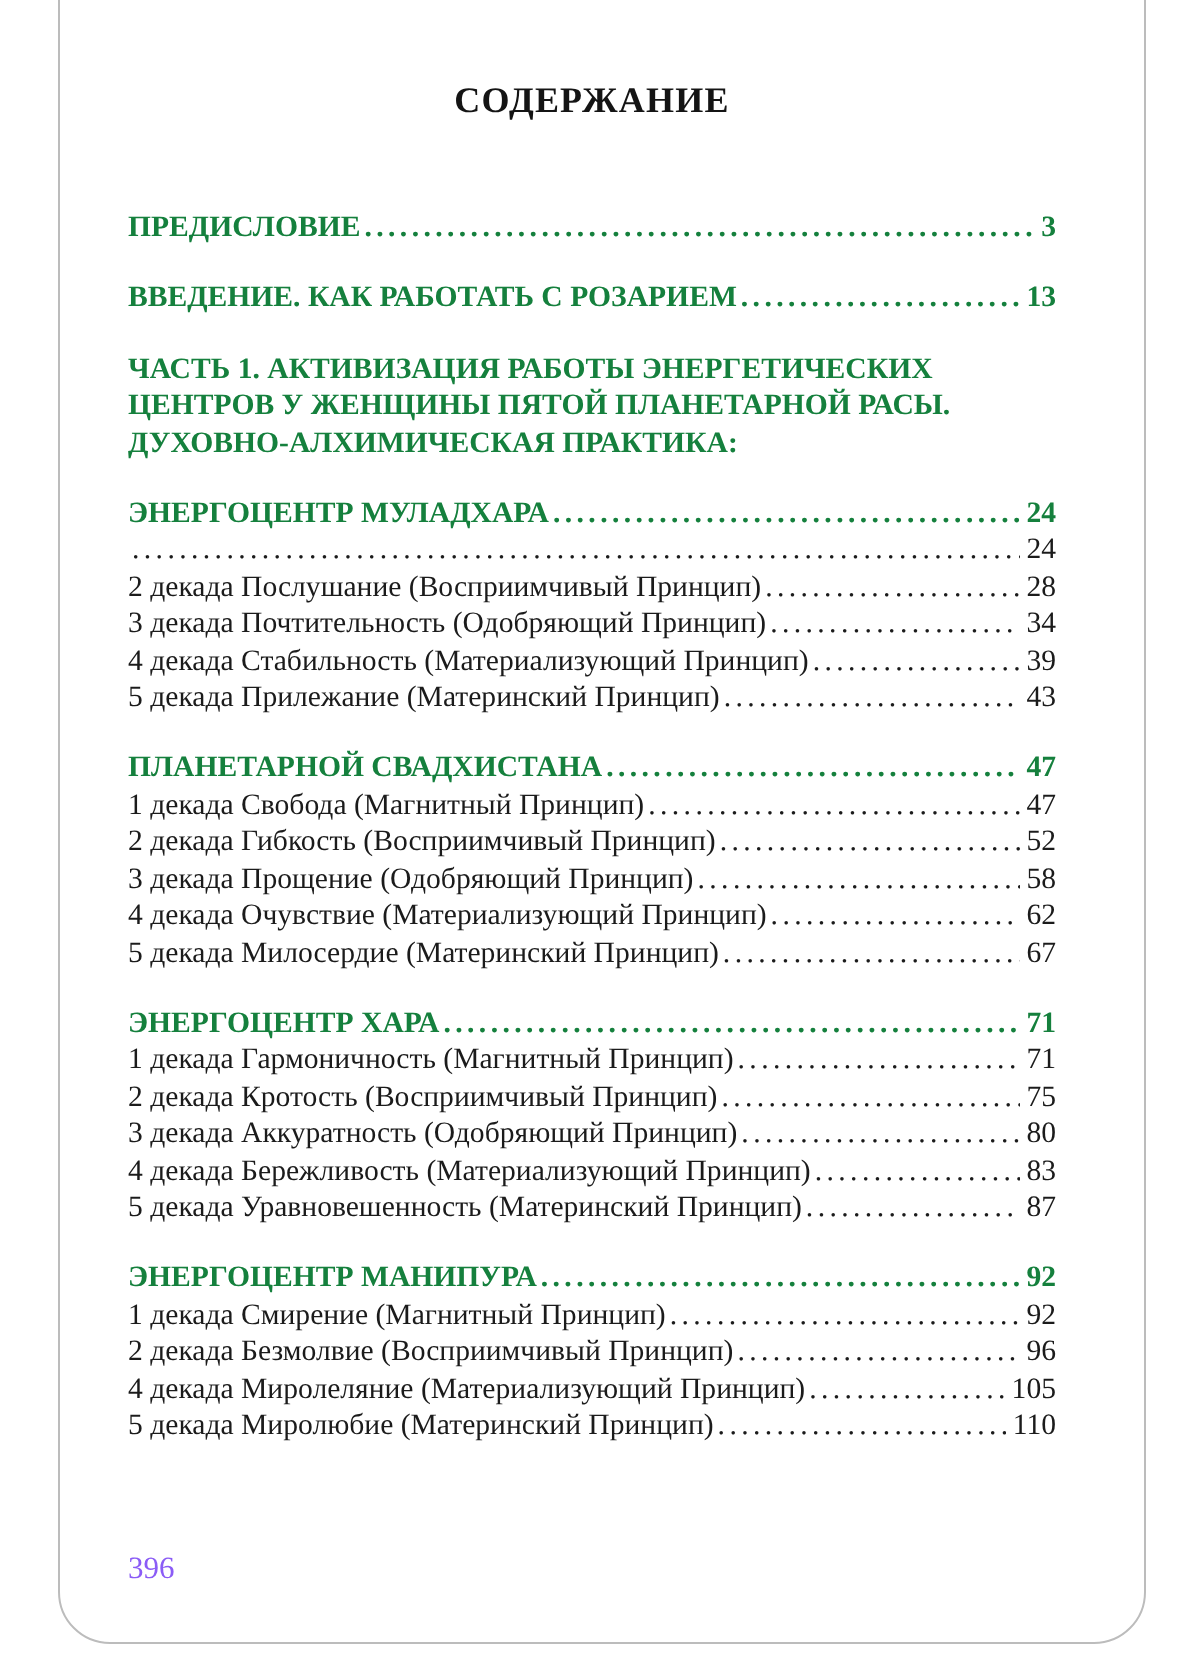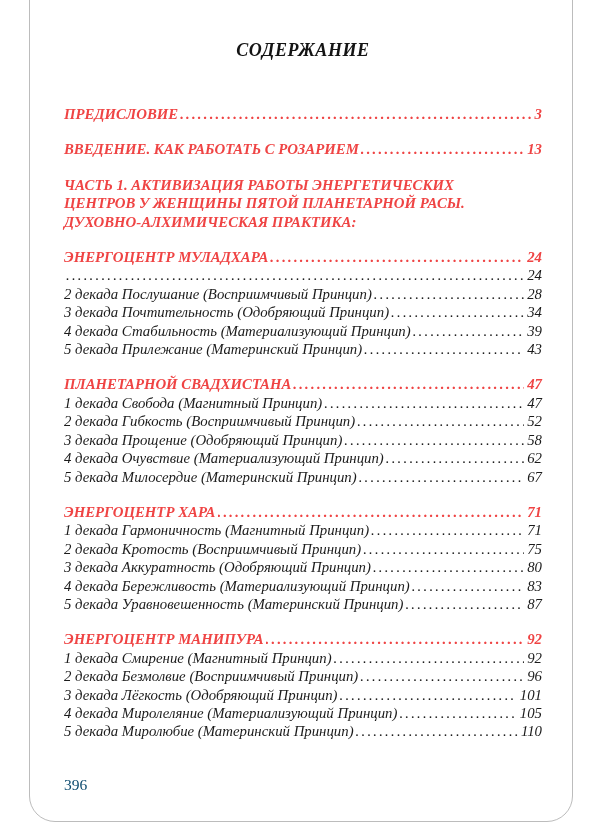--- a/index.html
+++ b/index.html
@@ -18,23 +18,22 @@
     right: 29px;
     top: -40px;
     bottom: 11px;
     border: 1px solid #bcbcbc;
     border-radius: 26px;
     pointer-events: none;
   }
   .content {
     position: absolute;
     left: 64px;
-    right: 60px;
+    right: 74px;
     top: 0;
-    font-style: italic;
   }
   .doc-title {
     text-align: center;
     font-weight: bold;
     font-size: 18px;
     letter-spacing: 0.6px;
     margin-top: 40px;
     color: #141414;
   }
   .toc {
@@ -42,40 +41,40 @@
   }
   .toc-group { margin-top: 17px; }
   .toc-group:first-child { margin-top: 0; }
   .toc-line {
     display: flex;
     align-items: baseline;
     font-size: 14.8px;
     line-height: 18.4px;
     white-space: nowrap;
   }
-  .toc-entry.heading .toc-line { font-weight: bold; color: #ef4444; }
+  .toc-entry.heading .toc-line { font-weight: bold; color: #15803d; }
   .toc-text { white-space: nowrap; }
   .leader {
     flex: 1 1 auto;
     overflow: hidden;
     white-space: nowrap;
     margin: 0 3px 0 2px;
     min-width: 6px;
   }
   .leader::after {
     content: "..........................................................................................................................................................";
     letter-spacing: 2.2px;
   }
   .toc-page { white-space: nowrap; }
   .footer-page {
     position: absolute;
     left: 64px;
     top: 776px;
     font-size: 15.5px;
-    color: #0c4a6e;
+    color: #8b5cf6;
   }
 </style>
 </head>
 <body>
 
 <div class="page-frame"></div>
 
 <div class="content">
   <div class="doc-title">СОДЕРЖАНИЕ</div>
   <div class="toc">
@@ -258,27 +257,20 @@
         </div>
         <div class="toc-entry item">
           <div class="toc-line">
             <span class="toc-text">2 декада Безмолвие (Восприимчивый Принцип)</span>
             <span class="leader"></span>
             <span class="toc-page">96</span>
           </div>
         </div>
         <div class="toc-entry item">
           <div class="toc-line">
-            <span class="toc-text">3 декада Лёгкость (Одобряющий Принцип)</span>
-            <span class="leader"></span>
-            <span class="toc-page">101</span>
-          </div>
-        </div>
-        <div class="toc-entry item">
-          <div class="toc-line">
             <span class="toc-text">4 декада Миролеляние (Материализующий Принцип)</span>
             <span class="leader"></span>
             <span class="toc-page">105</span>
           </div>
         </div>
         <div class="toc-entry item">
           <div class="toc-line">
             <span class="toc-text">5 декада Миролюбие (Материнский Принцип)</span>
             <span class="leader"></span>
             <span class="toc-page">110</span>

